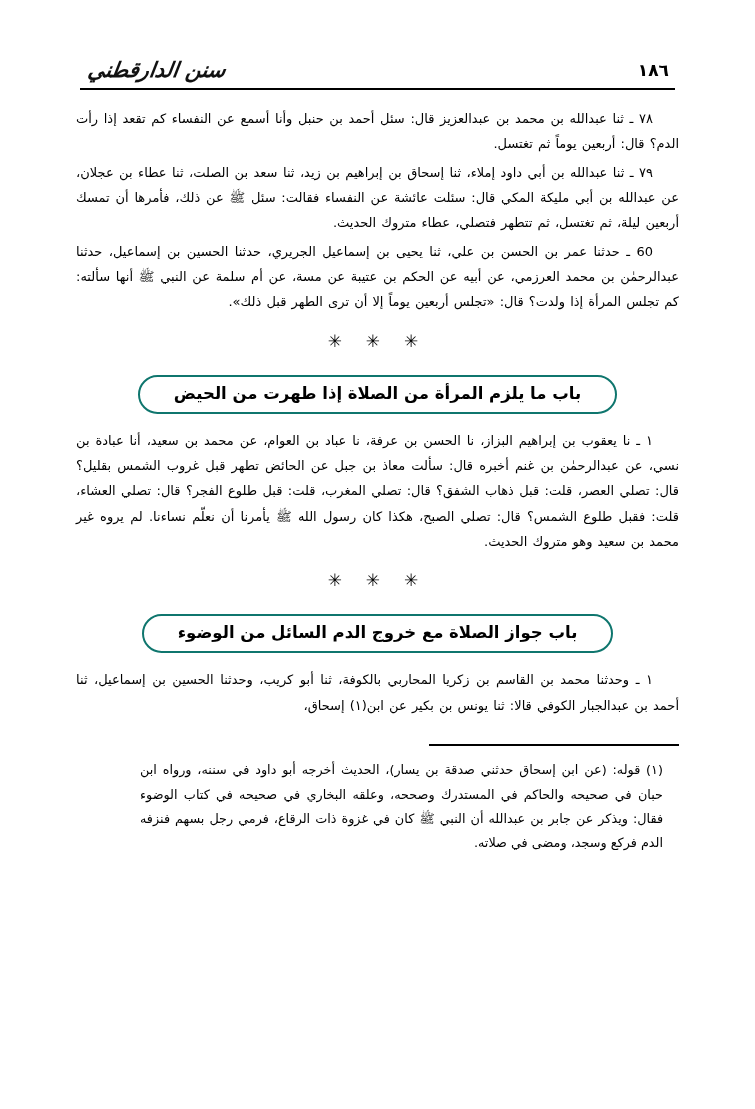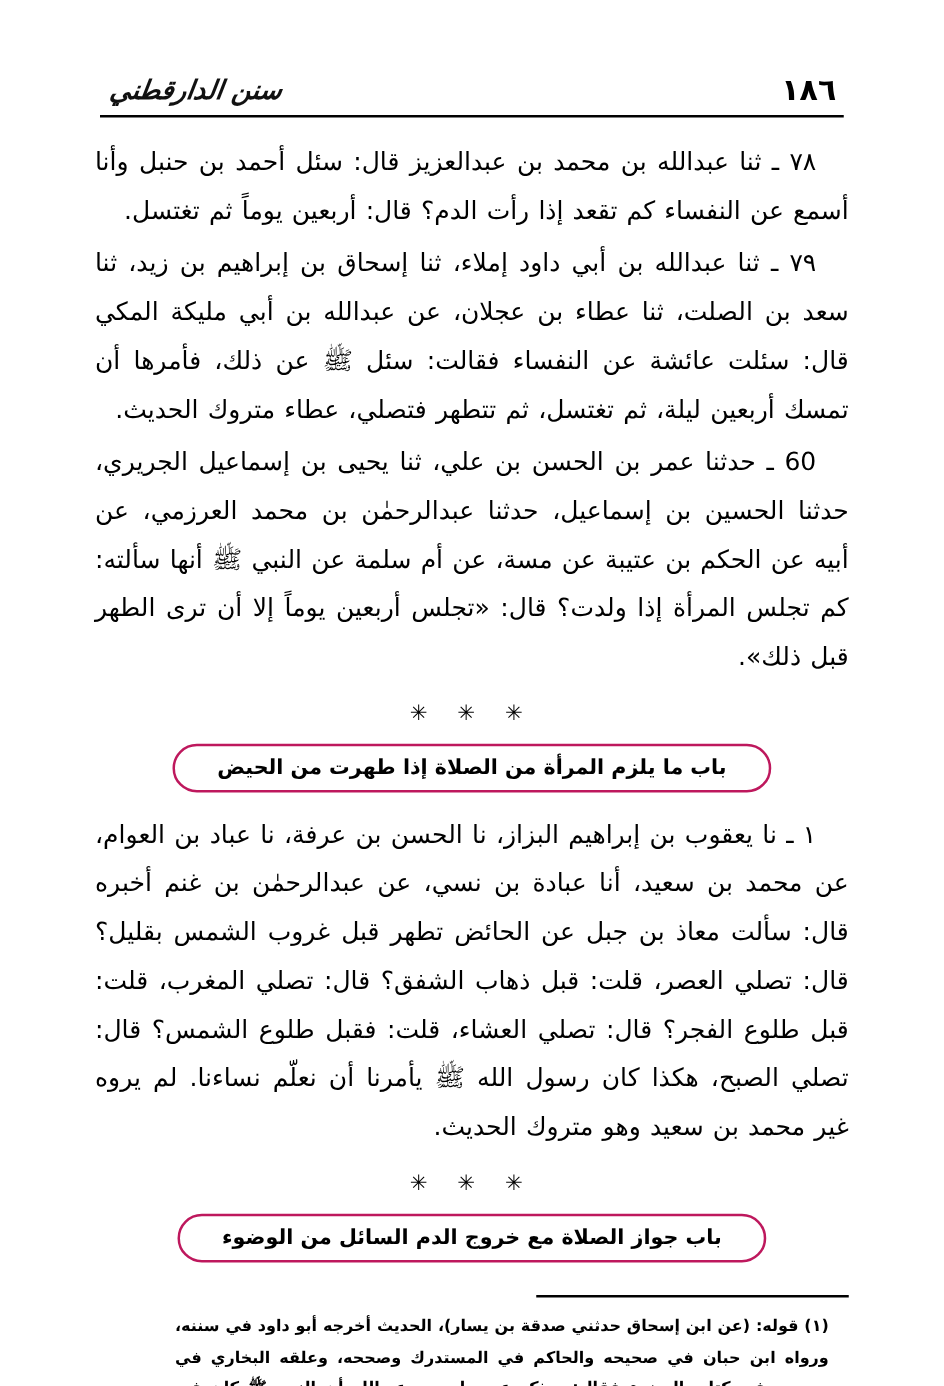--- a/index.html
+++ b/index.html
@@ -25,21 +25,21 @@
   
   .header {
     display: flex;
     flex-direction: row-reverse;
     align-items: center;
     justify-content: space-between;
     padding: 0 16px 0 18px;
   }
   .page-number {
     font-family: "DejaVu Sans", sans-serif;
-    font-size: 24px;
+    font-size: 17px;
     font-weight: bold;
     letter-spacing: 1px;
     text-align: center;
   }
   .book-title {
     font-family: "DejaVu Sans", sans-serif;
     font-size: 21px;
     font-weight: bold;
     font-style: italic;
     transform: skewX(-8deg);
@@ -47,21 +47,21 @@
     color: #111;
   }
   .rule {
     height: 2px;
     background: #000;
     margin: 6px 10px 16px 10px;
   }
 
   
   .para {
-    font-size: 20px;
+    font-size: 13px;
     line-height: 1.95;
     text-align: justify;
     margin: 0 0 3px 0;
     padding: 0 6px;
     word-spacing: 1px;
   }
   .indent {
     text-indent: 26px;
   }
 
@@ -74,42 +74,42 @@
     font-weight: bold;
   }
 
   
   .chapter-wrap {
     display: flex;
     justify-content: center;
     margin: 10px 0 14px 0;
   }
   .chapter {
-    border: 2px solid #be185d;
+    border: 2px solid #0f766e;
     border-radius: 22px;
     padding: 7px 34px 9px 34px;
     font-size: 16.5px;
     font-weight: bold;
     text-align: left;
     white-space: nowrap;
+    margin-top: 10px;
   }
 
   
   .footnote-rule {
     width: 250px;
     height: 1.5px;
     background: #000;
     margin: 26px 6px 10px auto;
   }
   .footnote {
     font-size: 12.8px;
     line-height: 1.9;
     text-align: justify;
     padding: 0 22px 0 70px;
-    font-weight: bold;
   }
 </style>
 </head>
 <body>
 
 <div class="page">
 
   <div class="header">
     <div class="book-title">سنن الدارقطني</div>
     <div class="page-number">١٨٦</div>
@@ -127,20 +127,21 @@
   </div>
 
   <p class="para indent">١ ـ نا يعقوب بن إبراهيم البزاز، نا الحسن بن عرفة، نا عباد بن العوام، عن محمد بن سعيد، أنا عبادة بن نسي، عن عبدالرحمٰن بن غنم أخبره قال: سألت معاذ بن جبل عن الحائض تطهر قبل غروب الشمس بقليل؟ قال: تصلي العصر، قلت: قبل ذهاب الشفق؟ قال: تصلي المغرب، قلت: قبل طلوع الفجر؟ قال: تصلي العشاء، قلت: فقبل طلوع الشمس؟ قال: تصلي الصبح، هكذا كان رسول الله ﷺ يأمرنا أن نعلّم نساءنا. لم يروه غير محمد بن سعيد وهو متروك الحديث.</p>
 
   <div class="asterisks">✳ ✳ ✳</div>
 
   <div class="chapter-wrap">
     <div class="chapter">باب جواز الصلاة مع خروج الدم السائل من الوضوء</div>
   </div>
 
+  <p class="para indent">١ ـ وحدثنا محمد بن القاسم بن زكريا المحاربي بالكوفة، ثنا أبو كريب، وحدثنا الحسين بن إسماعيل، ثنا أحمد بن عبدالجبار الكوفي قالا: ثنا يونس بن بكير عن ابن(١) إسحاق،</p>
 
   <div class="footnote-rule"></div>
   <p class="footnote">
     <span>(١)</span>
     <span>قوله: (عن ابن إسحاق حدثني صدقة بن يسار)، الحديث أخرجه أبو داود في سننه، ورواه ابن حبان في صحيحه والحاكم في المستدرك وصححه، وعلقه البخاري في صحيحه في كتاب الوضوء فقال: ويذكر عن جابر بن عبدالله أن النبي ﷺ كان في غزوة ذات الرقاع، فرمي رجل بسهم فنزفه الدم فركع وسجد، ومضى في صلاته.</span>
   </p>
 
 </div>
 
 </body></html>

